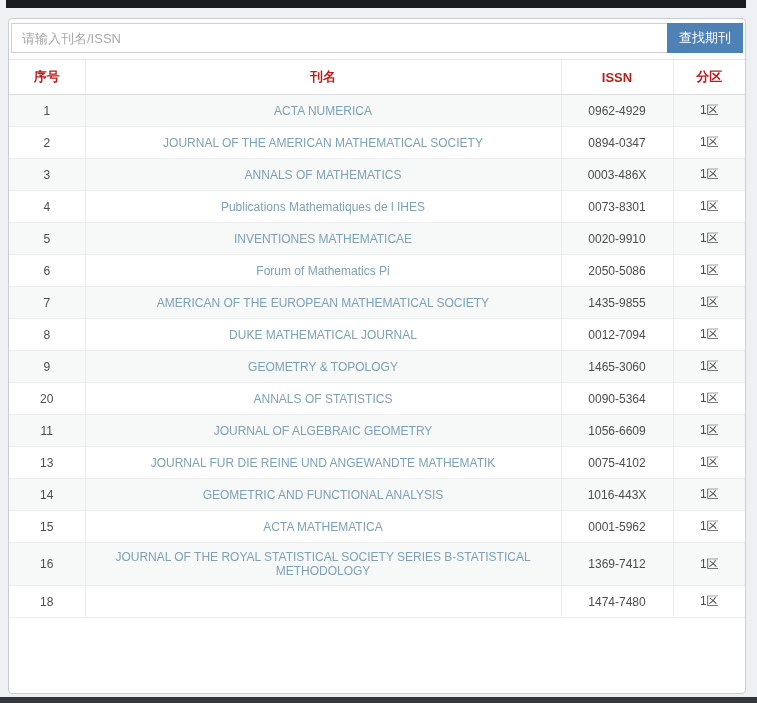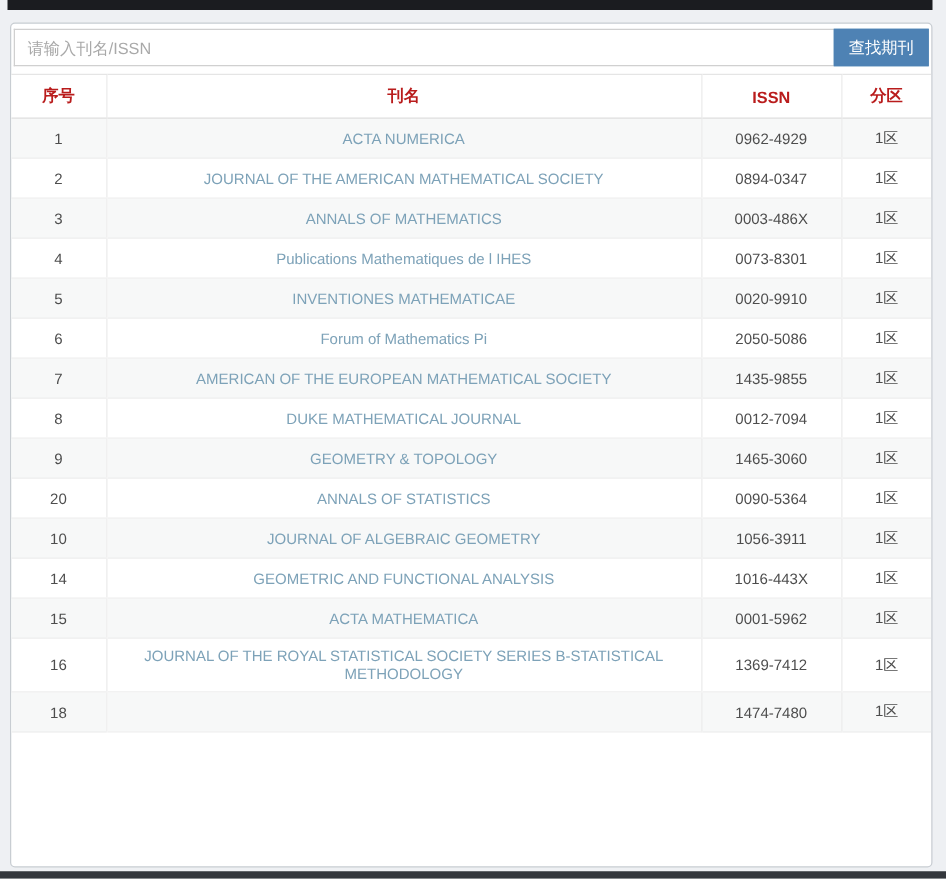--- a/index.html
+++ b/index.html
@@ -144,26 +144,35 @@
         <tr>
     <td>20</td>
     <td class="name-cell">
       <a class="journal-link">ANNALS OF STATISTICS</a>
       
     </td>
     <td>0090-5364</td>
     <td>1区</td>
   </tr>
         <tr>
-    <td>10</td>
+    <td>11</td>
     <td class="name-cell">
       <a class="journal-link">JOURNAL OF ALGEBRAIC GEOMETRY</a>
       
     </td>
-    <td>1056-3911</td>
+    <td>1056-6609</td>
+    <td>1区</td>
+  </tr>
+        <tr>
+    <td>13</td>
+    <td class="name-cell">
+      <a class="journal-link">JOURNAL FUR DIE REINE UND ANGEWANDTE MATHEMATIK</a>
+      
+    </td>
+    <td>0075-4102</td>
     <td>1区</td>
   </tr>
         <tr>
     <td>14</td>
     <td class="name-cell">
       <a class="journal-link">GEOMETRIC AND FUNCTIONAL ANALYSIS</a>
       
     </td>
     <td>1016-443X</td>
     <td>1区</td>

